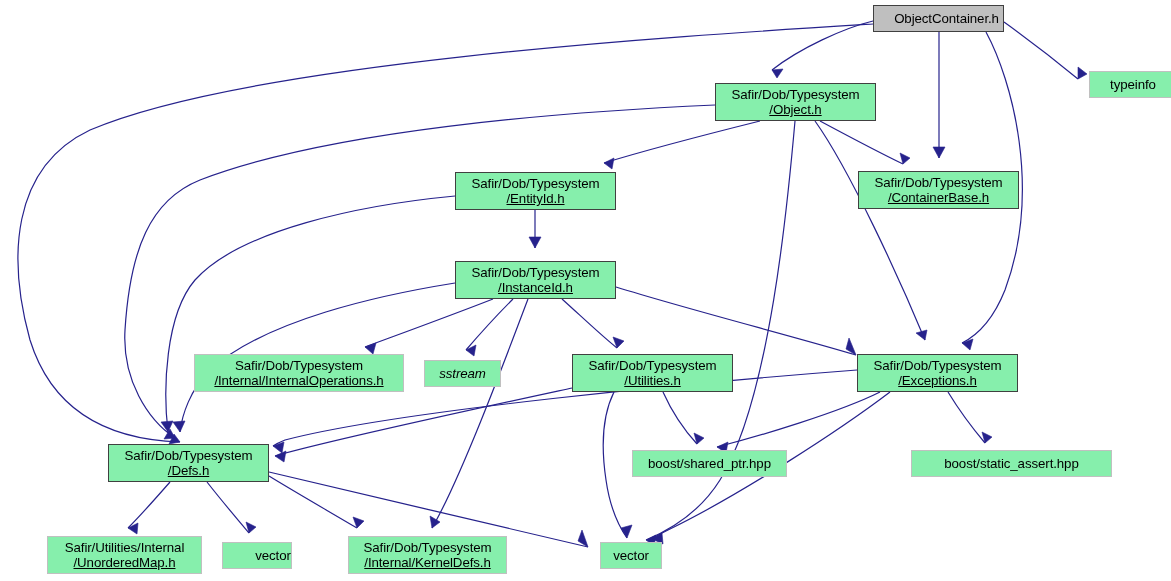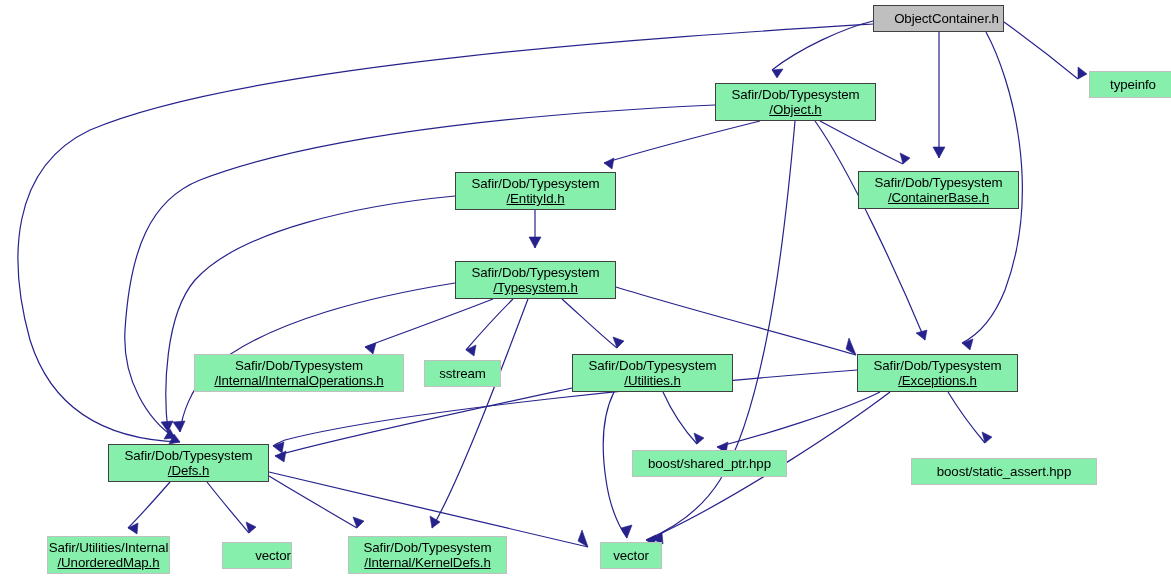--- a/index.html
+++ b/index.html
@@ -141,48 +141,48 @@
       <div class="node solid" style="left: 858px; top: 171px; width: 161px; height: 38px;">
         <span class="line1">Safir/Dob/Typesystem</span>
         <span class="line2">/ContainerBase.h</span>
       </div>
       <div class="node solid" style="left: 455px; top: 172px; width: 161px; height: 38px;">
         <span class="line1">Safir/Dob/Typesystem</span>
         <span class="line2">/EntityId.h</span>
       </div>
       <div class="node solid" style="left: 455px; top: 261px; width: 161px; height: 38px;">
         <span class="line1">Safir/Dob/Typesystem</span>
-        <span class="line2">/Typesystem.h</span>
+        <span class="line2">/InstanceId.h</span>
       </div>
       <div class="node external" style="left: 194px; top: 354px; width: 210px; height: 38px;">
         <span class="line1">Safir/Dob/Typesystem</span>
         <span class="line2">/Internal/InternalOperations.h</span>
       </div>
-      <div class="node external" style="left: 424px; top: 360px; width: 77px; height: 27px;">
+      <div class="node external" style="left: 424px; top: 360px; width: 77px; height: 27px; font-style: italic;">
         <span class="line1">sstream</span>
       </div>
       <div class="node solid" style="left: 572px; top: 354px; width: 161px; height: 38px;">
         <span class="line1">Safir/Dob/Typesystem</span>
         <span class="line2">/Utilities.h</span>
       </div>
       <div class="node solid" style="left: 857px; top: 354px; width: 161px; height: 38px;">
         <span class="line1">Safir/Dob/Typesystem</span>
         <span class="line2">/Exceptions.h</span>
       </div>
       <div class="node solid" style="left: 108px; top: 444px; width: 161px; height: 38px;">
         <span class="line1">Safir/Dob/Typesystem</span>
         <span class="line2">/Defs.h</span>
       </div>
       <div class="node external" style="left: 632px; top: 450px; width: 155px; height: 27px;">
         <span class="line1">boost/shared_ptr.hpp</span>
       </div>
-      <div class="node external" style="left: 911px; top: 450px; width: 186px; height: 27px; margin-top: 8px;">
+      <div class="node external" style="left: 911px; top: 450px; width: 201px; height: 27px;">
         <span class="line1">boost/static_assert.hpp</span>
       </div>
-      <div class="node external" style="left: 47px; top: 536px; width: 123px; height: 38px;">
+      <div class="node external" style="left: 47px; top: 536px; width: 155px; height: 38px;">
         <span class="line1">Safir/Utilities/Internal</span>
         <span class="line2">/UnorderedMap.h</span>
       </div>
       <div class="node external" style="left: 222px; top: 542px; width: 70px; height: 27px; padding-left: 32px;">
         <span class="line1">vector</span>
       </div>
       <div class="node external" style="left: 348px; top: 536px; width: 159px; height: 38px;">
         <span class="line1">Safir/Dob/Typesystem</span>
         <span class="line2">/Internal/KernelDefs.h</span>
       </div>

